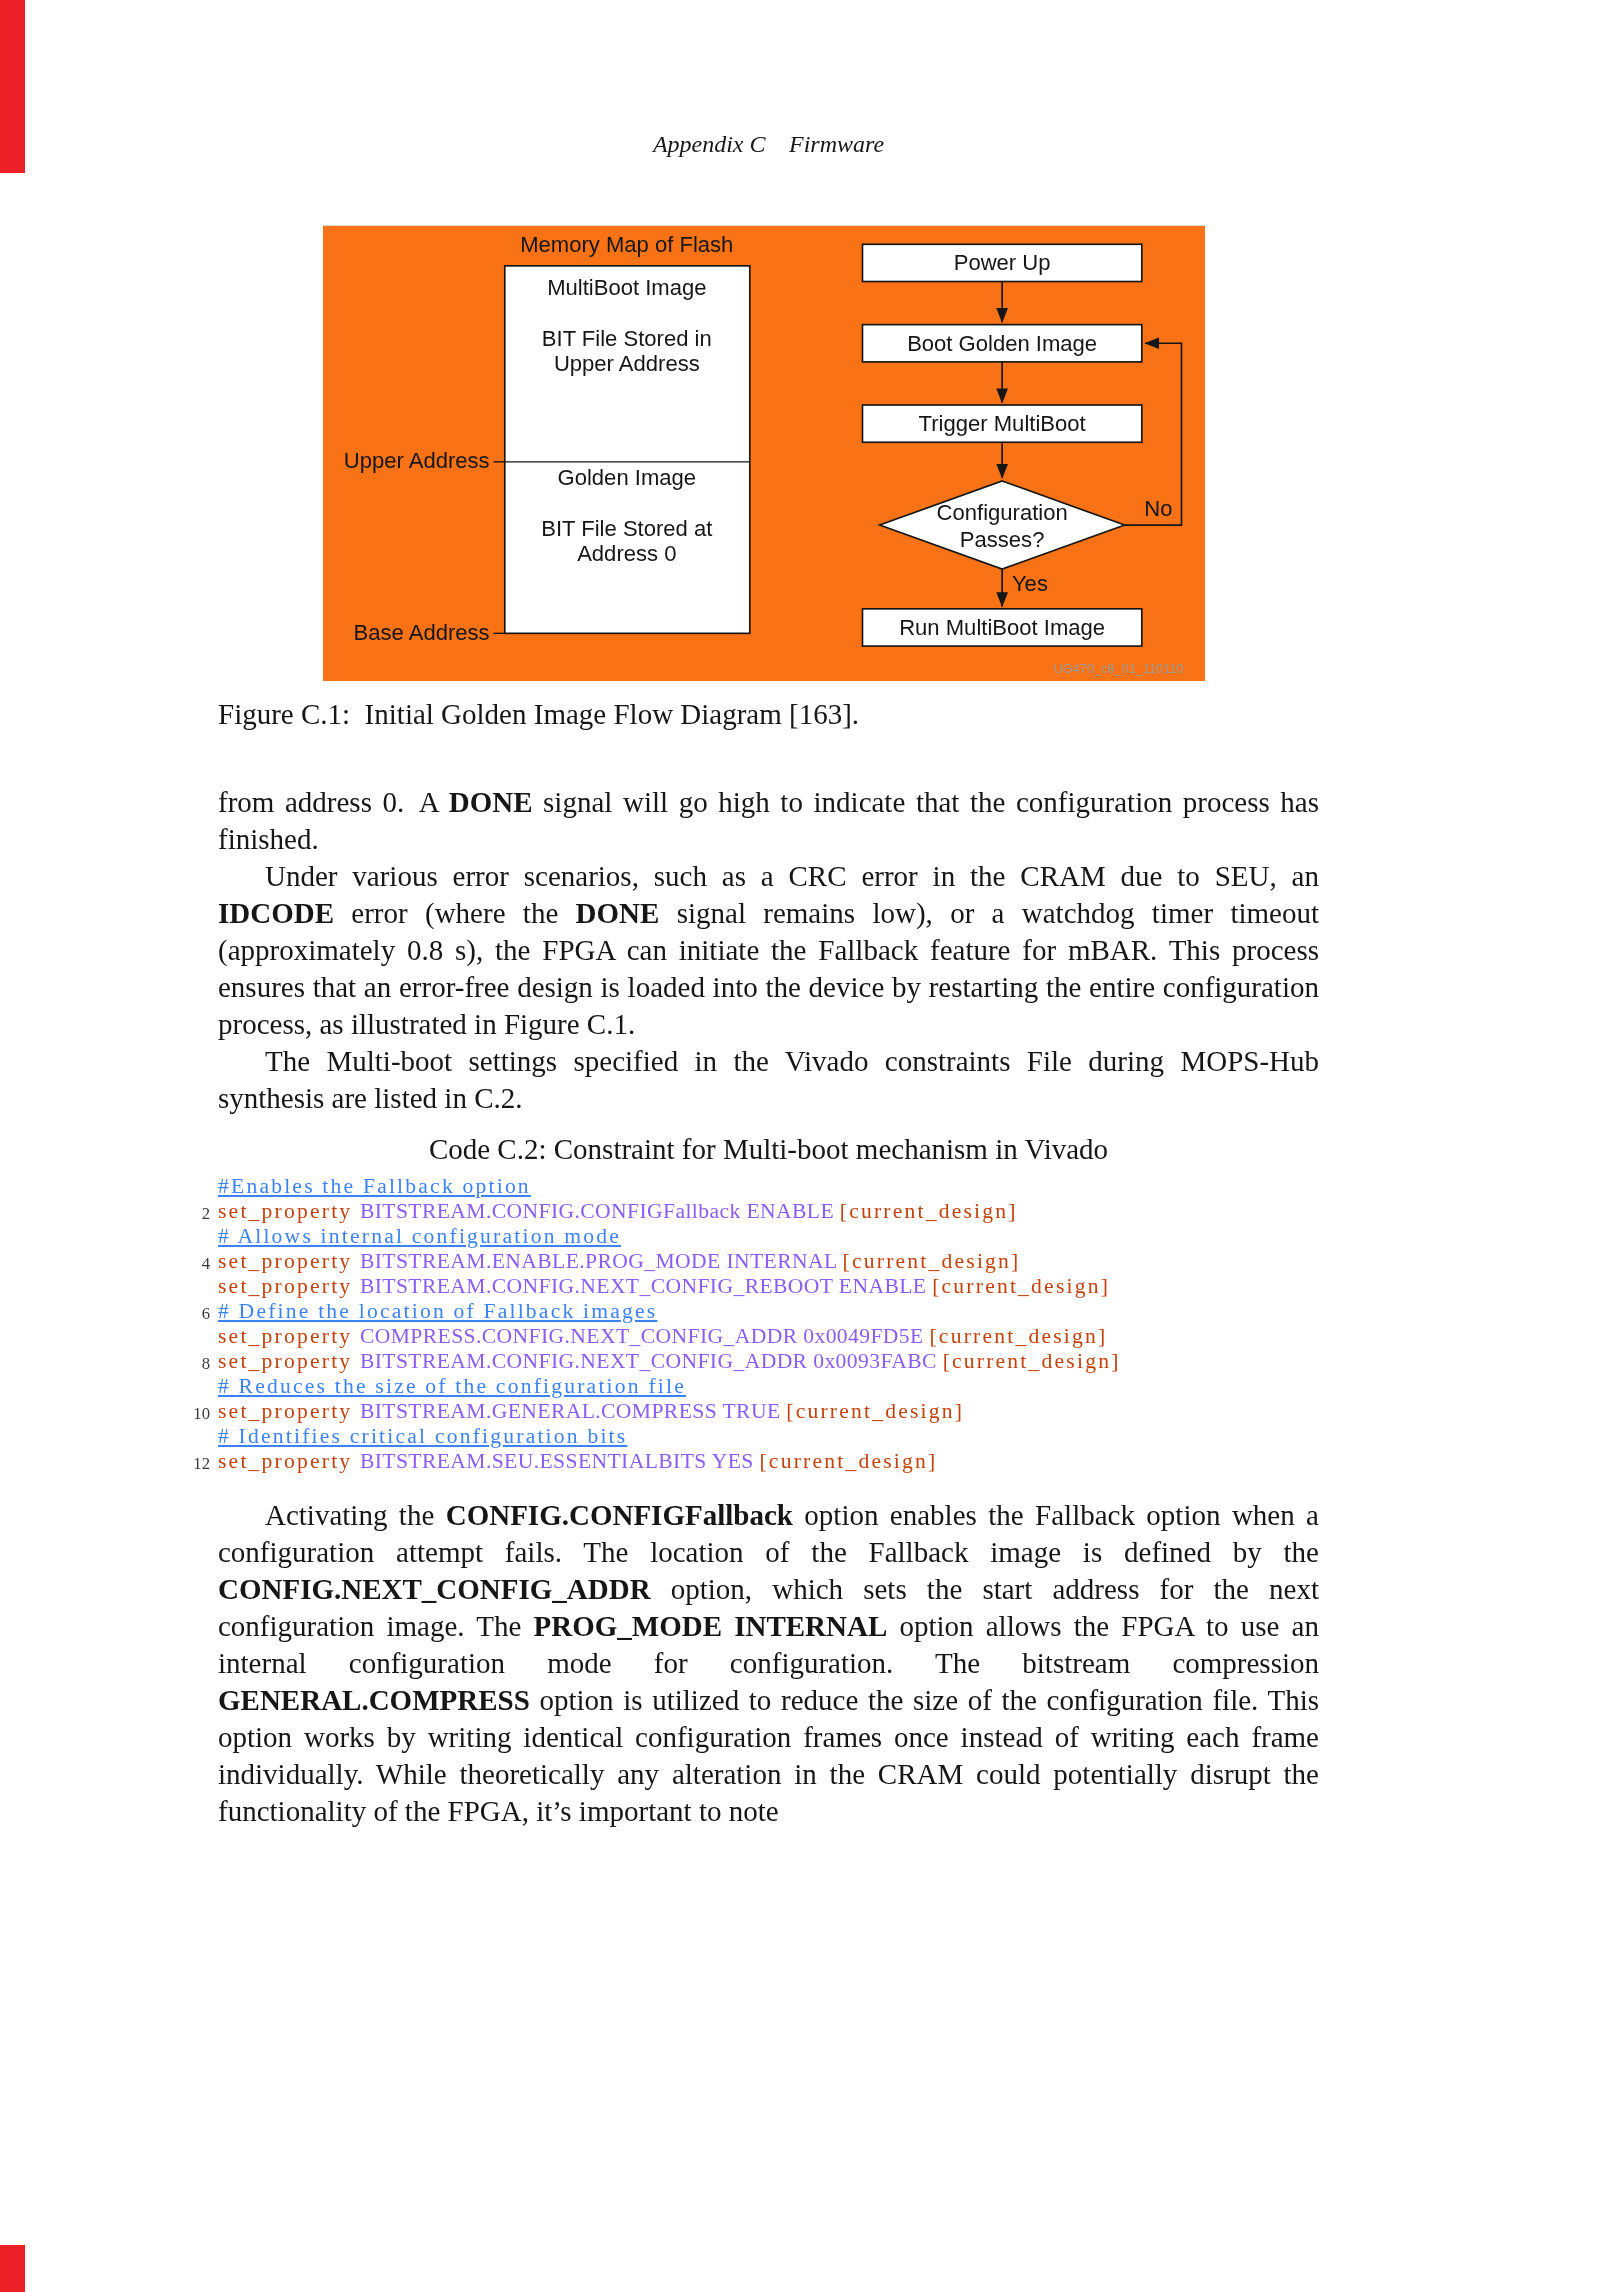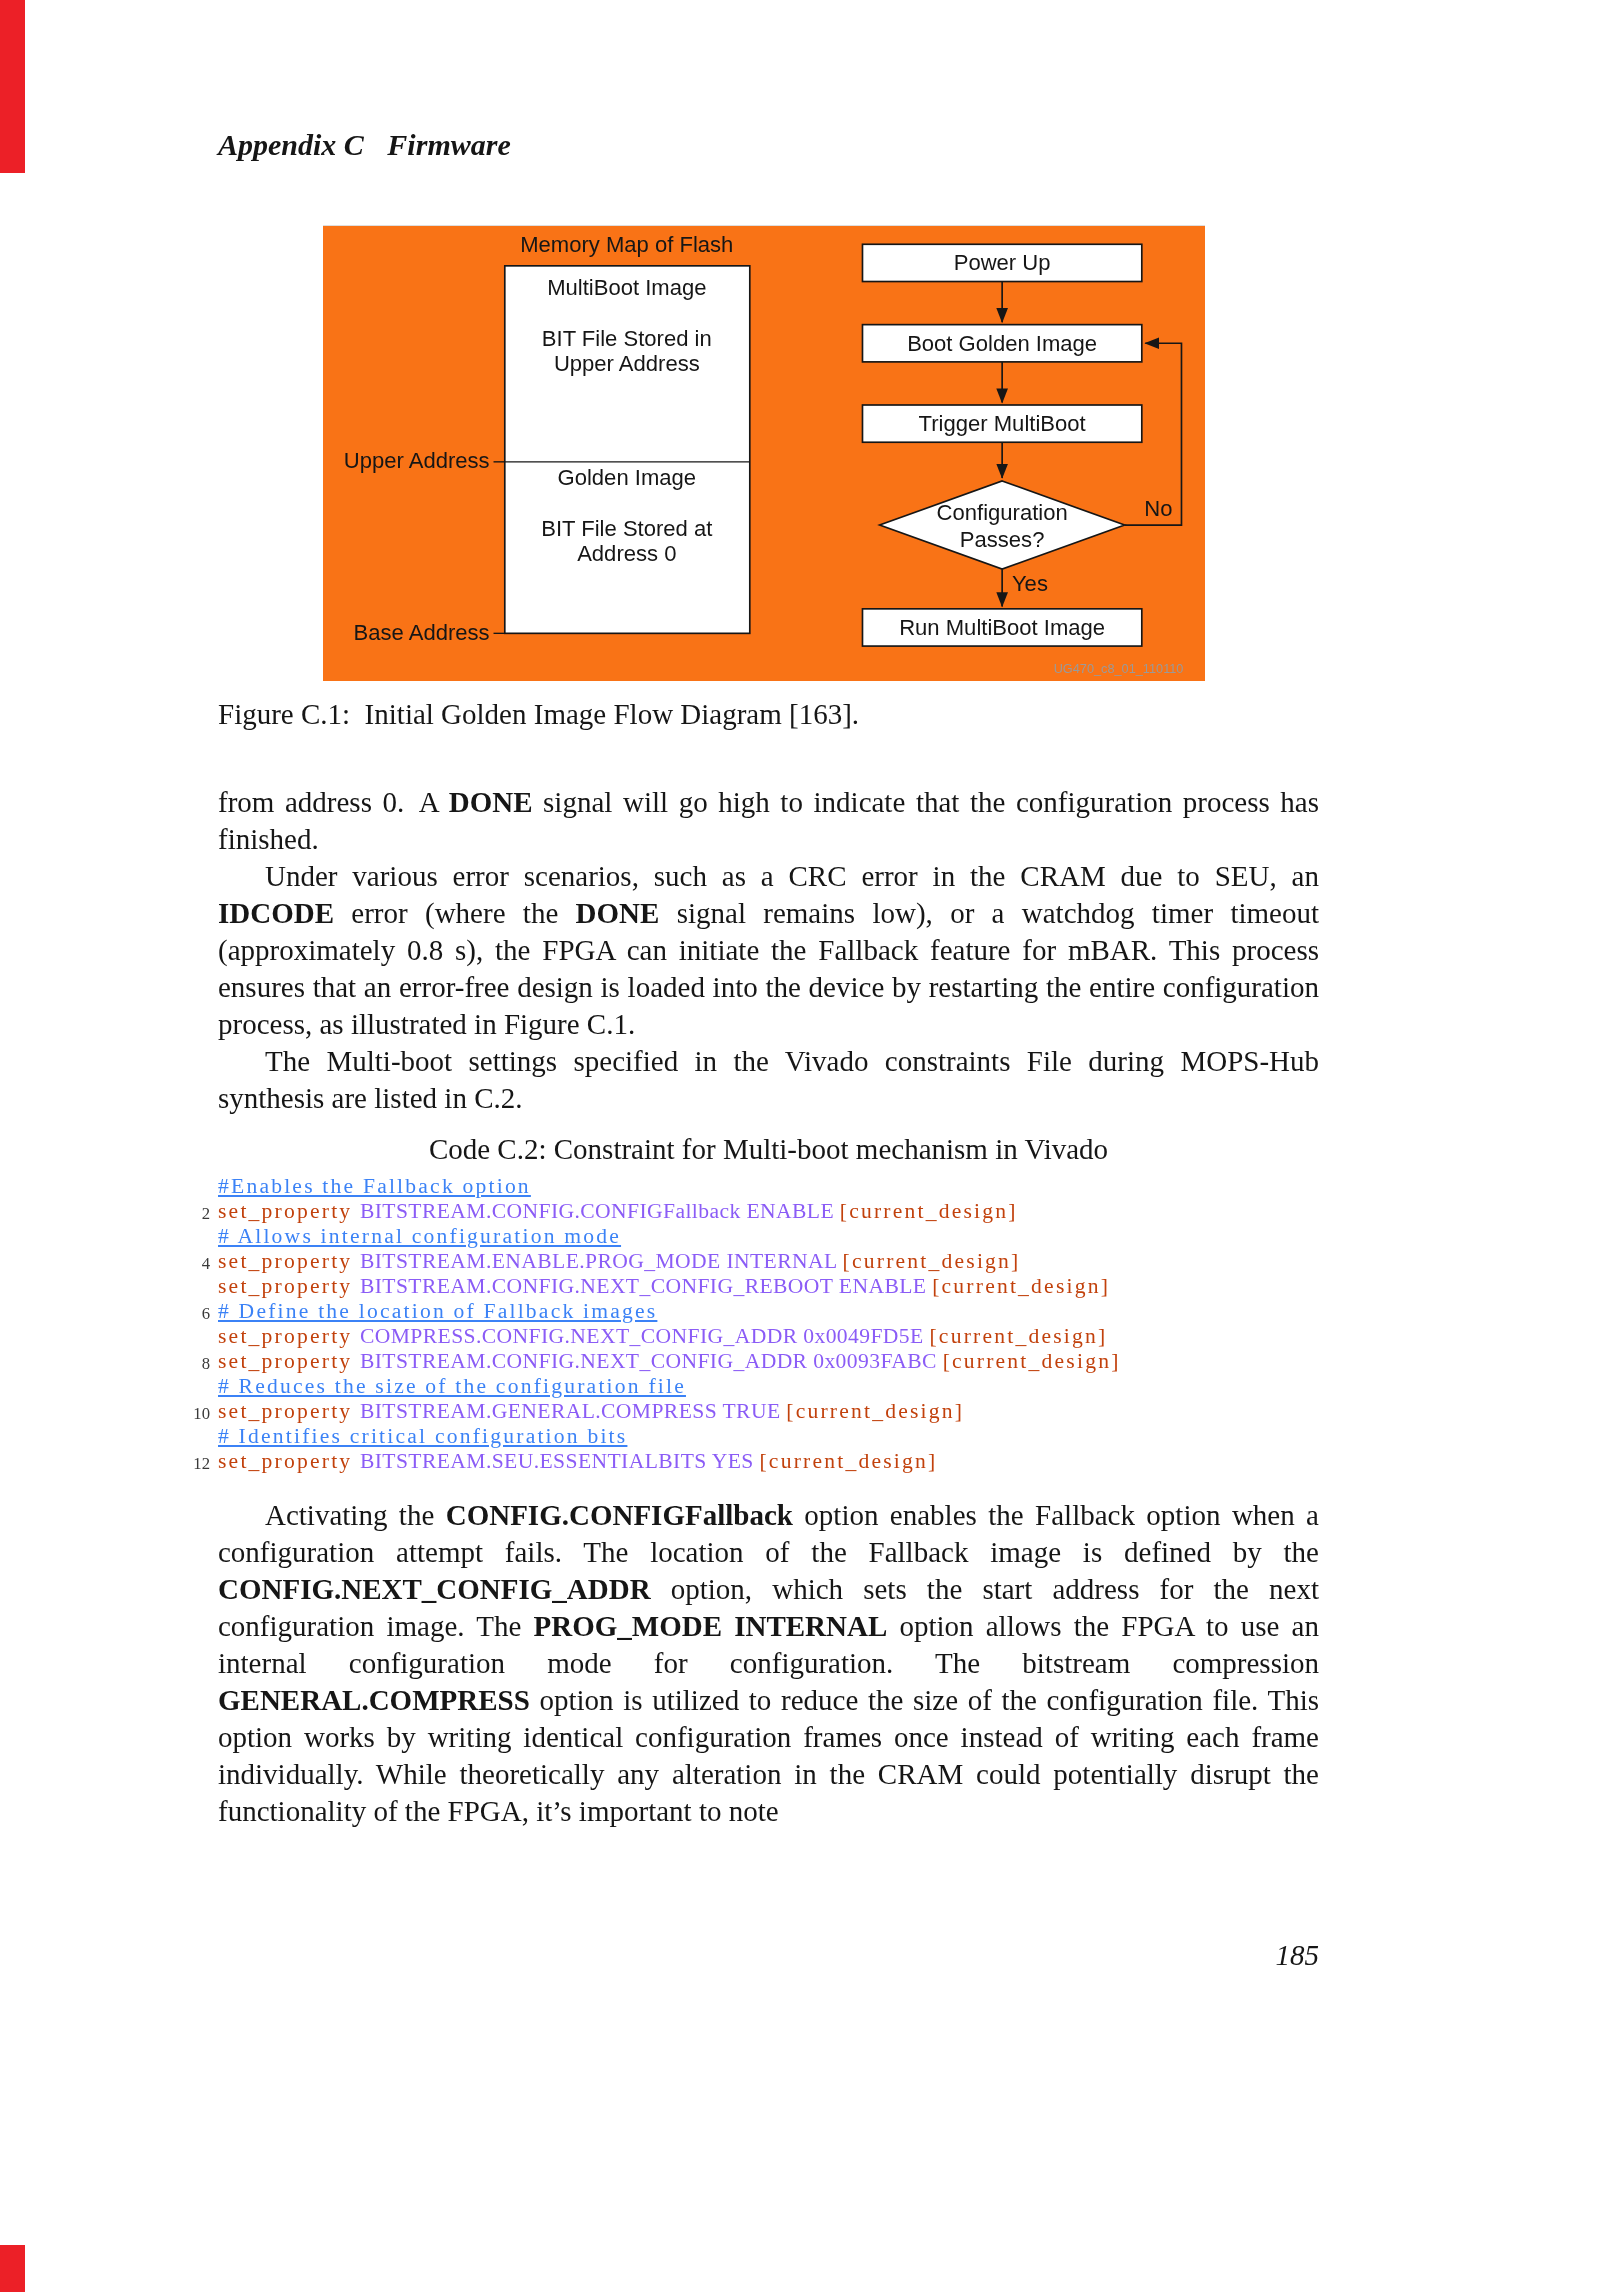--- a/index.html
+++ b/index.html
@@ -9,21 +9,21 @@
     font-family:"Liberation Serif", serif; color:#161616;
   }
   .page { position:absolute; inset:0; background:#ffffff; overflow:hidden; }
 
   .red-strip { position:absolute; left:0; width:24.5px; background:#ec2027; }
   .red-strip.top { top:0; height:173px; }
   .red-strip.bottom { top:2245px; height:48px; }
 
   .header {
     position:absolute; top:127px; left:218px; width:1101px;
-    text-align:left; font-style:italic; font-size:30px; line-height:35px;font-weight:bold;
+    text-align:center; font-style:italic; font-size:24px; line-height:35px;
   }
   .header .gap { margin-left:23.5px; }
 
   .figure-area {
     position:absolute; left:323px; top:225px; width:882px; height:456px;
     background:#f97316; border-top:1px solid #dedede;
   }
   .figure-area svg { display:block; }
   text.dt { font-family:"Liberation Sans", sans-serif; font-size:22.5px; fill:#161616; }
   text.wm { font-family:"Liberation Sans", sans-serif; font-size:13px; fill:#9a9a9a; }
@@ -149,16 +149,15 @@
         <div class="code-line"><span class="ln">8</span><span class="sp">set_property </span><span class="pl">BITSTREAM.CONFIG.NEXT_CONFIG_ADDR 0x0093FABC </span><span class="sp">[current_design]</span></div>
         <div class="code-line"><span class="ln"></span><span class="cmt"># Reduces the size of the configuration file</span></div>
         <div class="code-line"><span class="ln">10</span><span class="sp">set_property </span><span class="pl">BITSTREAM.GENERAL.COMPRESS TRUE </span><span class="sp">[current_design]</span></div>
         <div class="code-line"><span class="ln"></span><span class="cmt"># Identifies critical configuration bits</span></div>
         <div class="code-line"><span class="ln">12</span><span class="sp">set_property </span><span class="pl">BITSTREAM.SEU.ESSENTIALBITS YES </span><span class="sp">[current_design]</span></div>
       </div>
 
     <p class="indent after-code"><span>Activating the </span><b>CONFIG.CONFIGFallback</b><span> option enables the Fallback option when a configuration attempt fails. The location of the Fallback image is defined by the </span><b>CONFIG.NEXT_CONFIG_ADDR</b><span> option, which sets the start address for the next configuration image. The </span><b>PROG_MODE INTERNAL</b><span> option allows the FPGA to use an internal configuration mode for configuration. The bitstream compression </span><b>GENERAL.COMPRESS</b><span> option is utilized to reduce the size of the configuration file. This option works by writing identical configuration frames once instead of writing each frame individually. While theoretically any alteration in the CRAM could potentially disrupt the functionality of the FPGA, it’s important to note</span></p>
   </div>
 
-  <div class="page-number">185</div>
 
 </div>
 
 
 </body></html>

